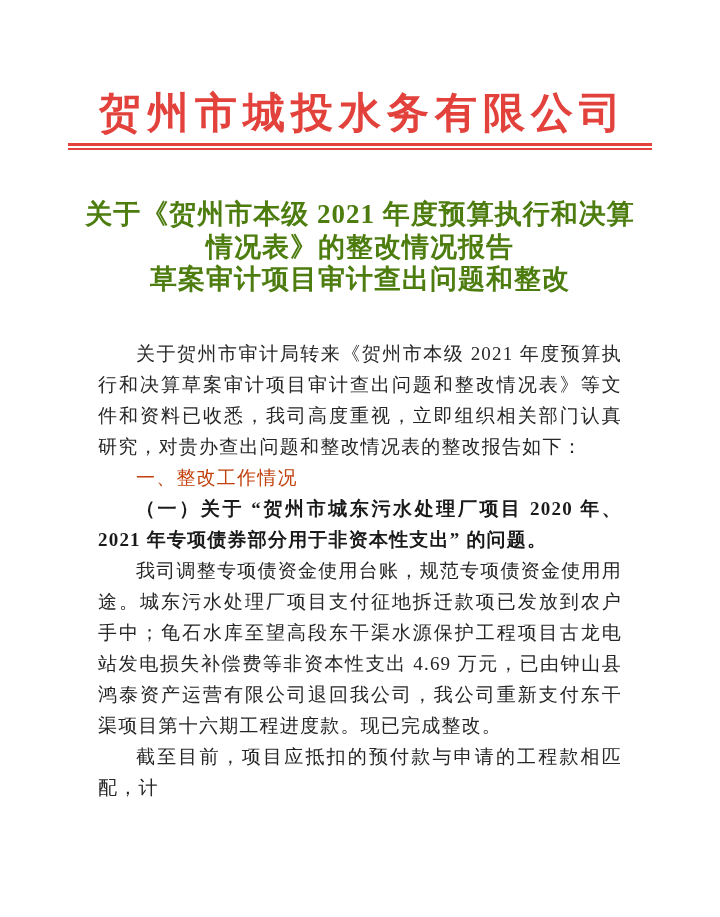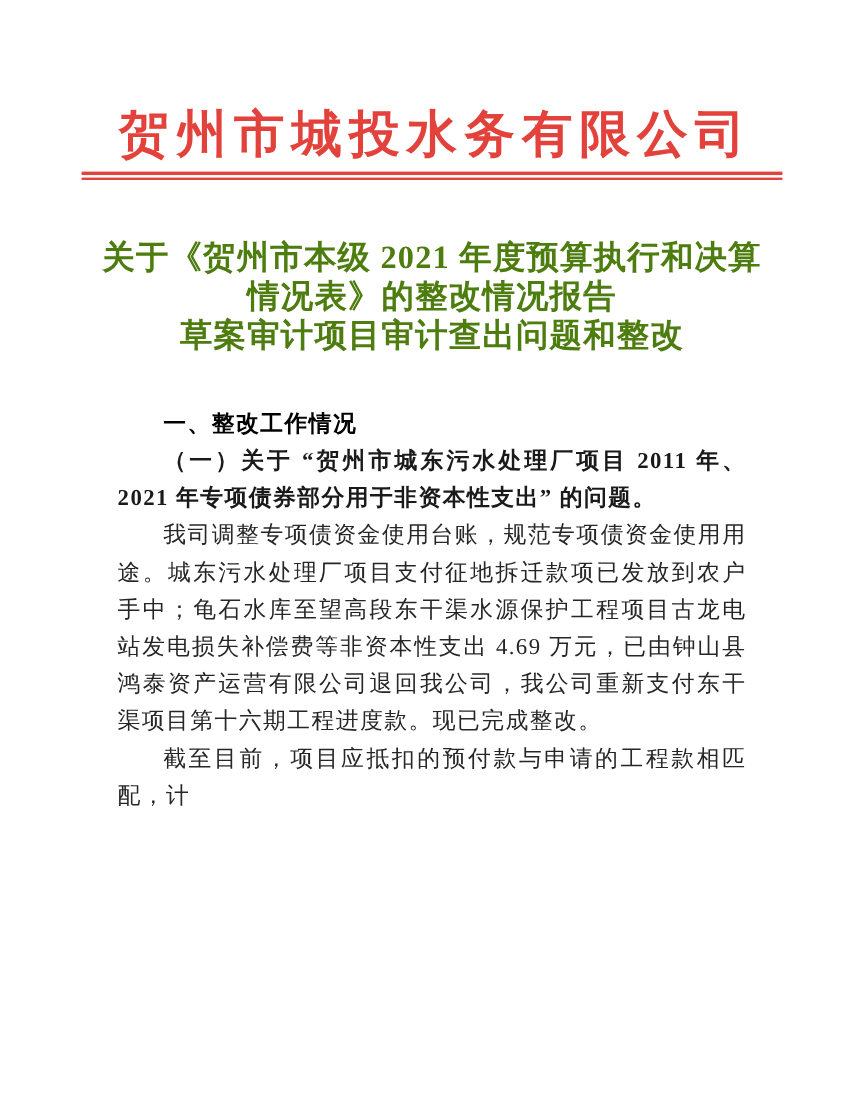--- a/index.html
+++ b/index.html
@@ -62,22 +62,22 @@
     font-size: 19px;
     line-height: 31px;
     letter-spacing: 1.2px;
     text-align: justify;
     color: #262626;
   }
   .body-text p { margin: 0; }
   .indent { text-indent: 2em; }
   .section-heading {
     font-family: "Liberation Sans", "DejaVu Sans", sans-serif;
-    font-weight: bold;
-    color: #000000;
+    font-weight: normal;
+    color: #c2410c;
   }
   .item-heading {
     font-weight: bold;
     color: #1a1a1a;
   }
 </style>
 </head>
 <body>
 
 <div class="page">
@@ -91,19 +91,20 @@
     </div>
   </header>
 
   <h1 class="doc-title">
     <span>关于《贺州市本级 2021 年度预算执行和决算</span>
     <span>情况表》的整改情况报告</span>
     <span>草案审计项目审计查出问题和整改</span>
   </h1>
 
   <main class="body-text">
+    <p class="indent">关于贺州市审计局转来《贺州市本级 2021 年度预算执行和决算草案审计项目审计查出问题和整改情况表》等文件和资料已收悉，我司高度重视，立即组织相关部门认真研究，对贵办查出问题和整改情况表的整改报告如下：</p>
     <p class="indent section-heading">一、整改工作情况</p>
-    <p class="indent item-heading">（一）关于 “贺州市城东污水处理厂项目 2011 年、2021 年专项债券部分用于非资本性支出” 的问题。</p>
+    <p class="indent item-heading">（一）关于 “贺州市城东污水处理厂项目 2020 年、2021 年专项债券部分用于非资本性支出” 的问题。</p>
     <p class="indent">我司调整专项债资金使用台账，规范专项债资金使用用途。城东污水处理厂项目支付征地拆迁款项已发放到农户手中；龟石水库至望高段东干渠水源保护工程项目古龙电站发电损失补偿费等非资本性支出 4.69 万元，已由钟山县鸿泰资产运营有限公司退回我公司，我公司重新支付东干渠项目第十六期工程进度款。现已完成整改。</p>
     <p class="indent">截至目前，项目应抵扣的预付款与申请的工程款相匹配，计</p>
   </main>
 
 </div>
 
 </body></html>

